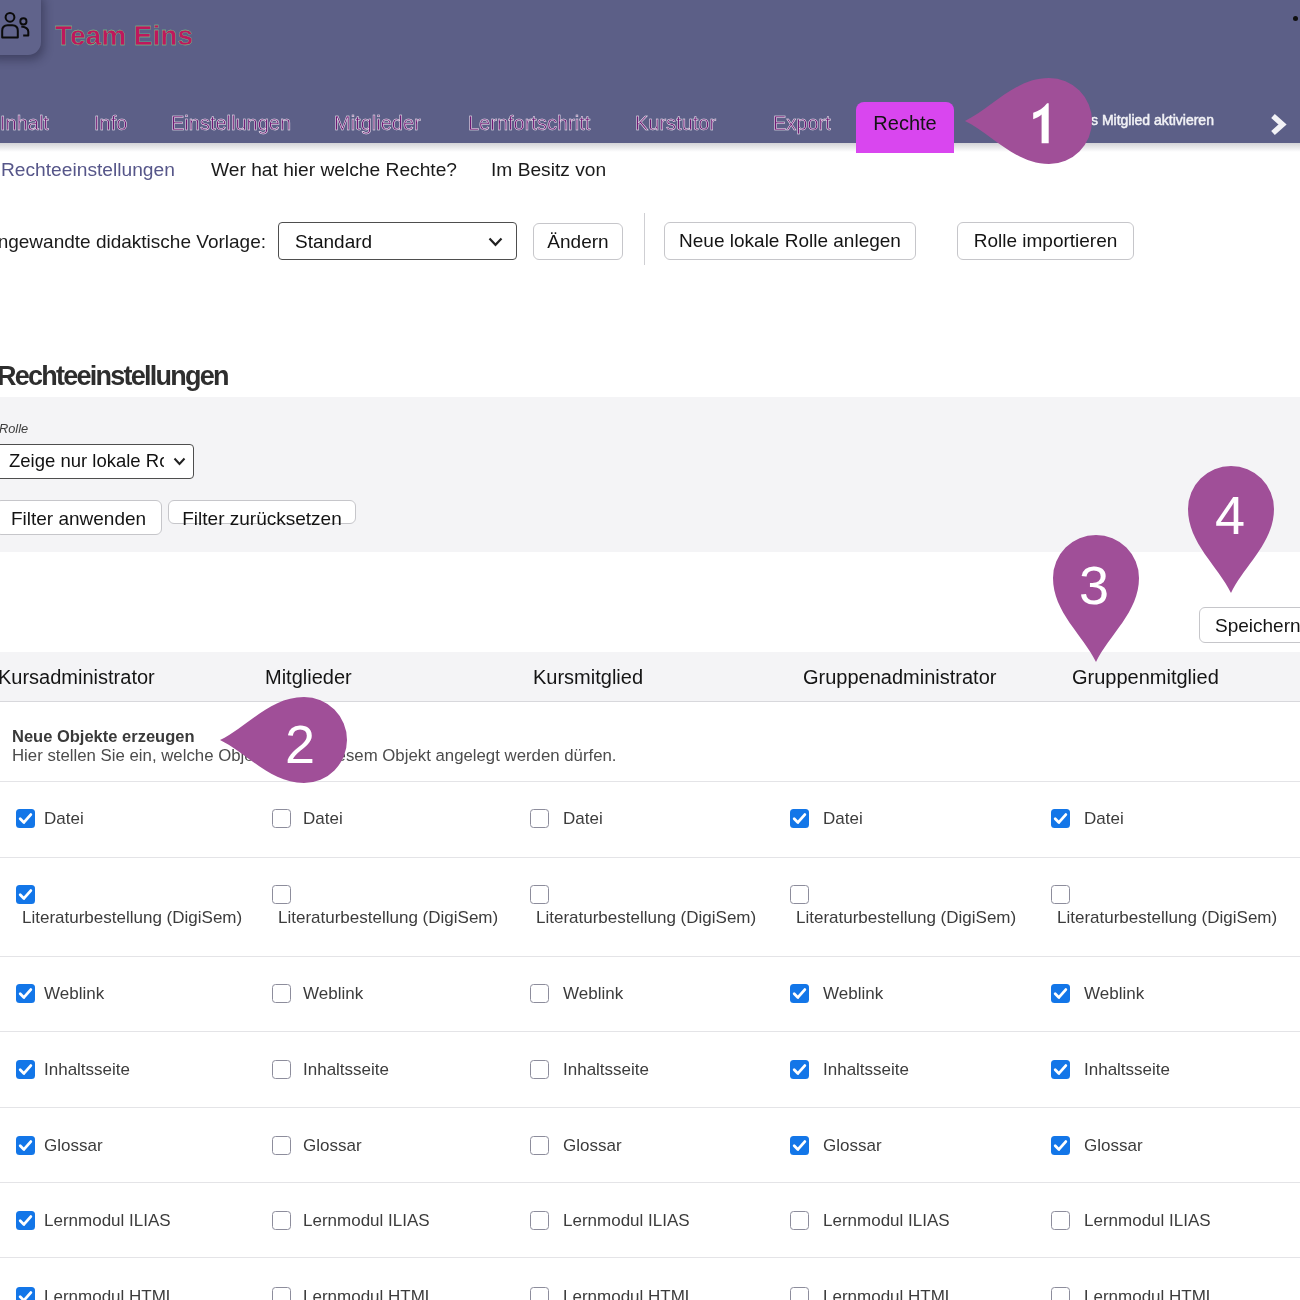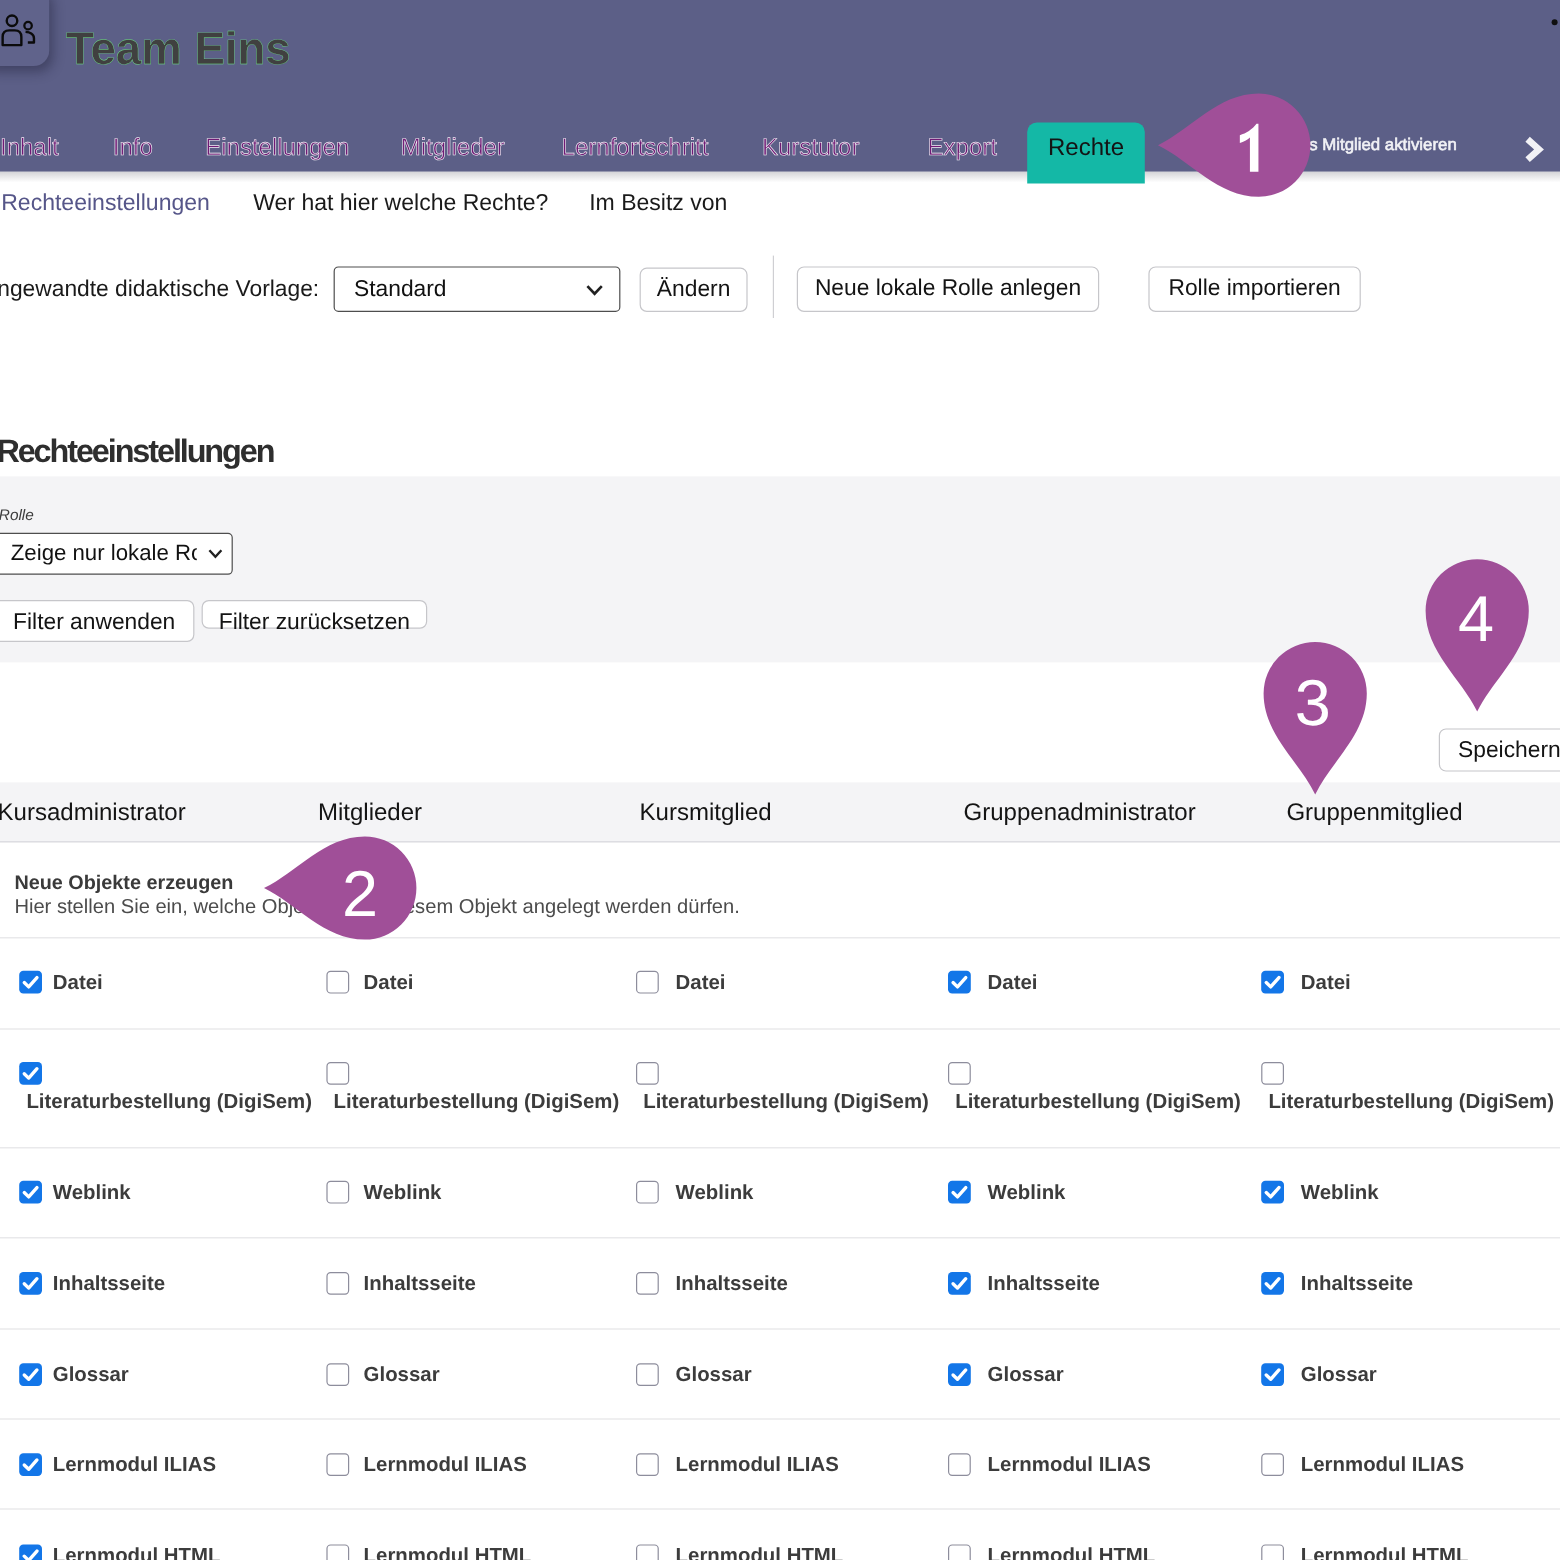--- a/index.html
+++ b/index.html
@@ -3,24 +3,24 @@
 <meta charset="utf-8">
 <style>
   html,body{margin:0;padding:0;}
   body{width:1300px;height:1300px;overflow:hidden;position:relative;
        font-family:"Liberation Sans", sans-serif;background:#fff;}
   .abs{position:absolute;}
   
   #header{left:0;top:0;width:1300px;height:143px;background:#5c5f87;}
   #icontile{left:-18px;top:-12px;width:59px;height:67px;border-radius:13px;
     background:#60638b;box-shadow:3px 5px 10px rgba(22,22,42,0.38);}
-  #title{left:55px;top:20px;font-size:38px;font-weight:bold;color:#404040;
+  #title{left:55px;top:20px;font-size:28px;font-weight:bold;color:#be185d;
     -webkit-text-stroke:0.3px #70e787;}
   .tab{color:#701a75;font-size:20px;top:112px;-webkit-text-stroke:0.5px #f2f2f6;}
-  #whitetab{left:856px;top:102px;width:98px;height:51px;background:#14b8a6;
+  #whitetab{left:856px;top:102px;width:98px;height:51px;background:#d946ef;
     border-radius:8px 8px 0 0;z-index:3;}
   #whitetab span{position:absolute;left:0;right:0;top:10px;text-align:center;
     color:#141414;font-size:20px;}
   #rightaction{top:112px;left:1091px;color:#f2f2f6;font-size:14px;-webkit-text-stroke:0.5px #f2f2f6;}
   #dot{left:1293px;top:16px;width:5px;height:5px;border-radius:50%;background:#101010;}
   
   #subshadow{left:0;top:143px;width:1300px;height:9px;
     background:linear-gradient(to bottom, rgba(110,110,122,0.30), rgba(255,255,255,0));}
   .subtab{top:159px;font-size:19.2px;color:#1a1a1a;}
   
@@ -52,21 +52,21 @@
   #thead{left:0;top:652px;width:1300px;height:50px;background:#f4f4f6;
     border-bottom:1px solid #d8d8dc;box-sizing:border-box;}
   .th{position:absolute;top:14px;font-size:20px;color:#141414;}
   .rowline{left:0;width:1300px;height:0;border-bottom:1px solid #e4e4e7;}
   #secttitle{left:12px;top:727px;font-size:16.5px;font-weight:700;color:#3a3a3a;}
   #sectdesc{left:12px;top:746px;font-size:16.8px;color:#4c4c4c;}
   .cb{position:absolute;width:19px;height:19px;border-radius:3.5px;box-sizing:border-box;}
   .cb.on{background:#1376e8;}
   .cb.off{background:#fff;border:1.7px solid #8d8d9c;}
   .cb.on svg{position:absolute;left:0;top:0;}
-  .lbl{position:absolute;font-size:17px;color:#3c3c3c;font-weight:bold;}
+  .lbl{position:absolute;font-size:17px;color:#3c3c3c;}
 </style>
 </head>
 <body>
 <div class="abs" id="header"></div>
 <div class="abs" id="icontile"></div>
 <svg class="abs" style="left:0;top:10px" width="32" height="30" viewBox="0 0 32 30" fill="none">
   <circle cx="10" cy="7.3" r="4.4" stroke="#0b0b0b" stroke-width="2"></circle>
   <path d="M2.2,27.6 L2.2,20.8 Q2.2,15.3 7.7,15.3 L12.3,15.3 Q17.8,15.3 17.8,20.8 L17.8,27.6 Z" stroke="#0b0b0b" stroke-width="2" stroke-linejoin="round"></path>
   <circle cx="23.4" cy="11.4" r="3.1" stroke="#0b0b0b" stroke-width="1.9"></circle>
   <path d="M21.3,16.4 C24.6,16.7 28.3,18.3 28.3,21.8 L28.3,25.4 L23.2,25.4" stroke="#0b0b0b" stroke-width="2" stroke-linejoin="round"></path>

